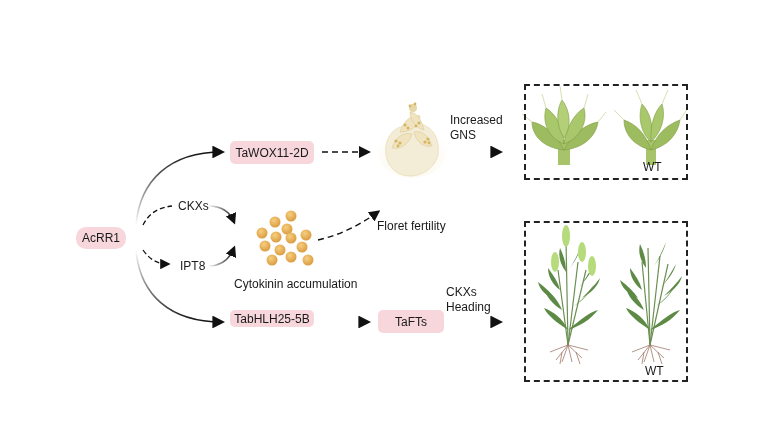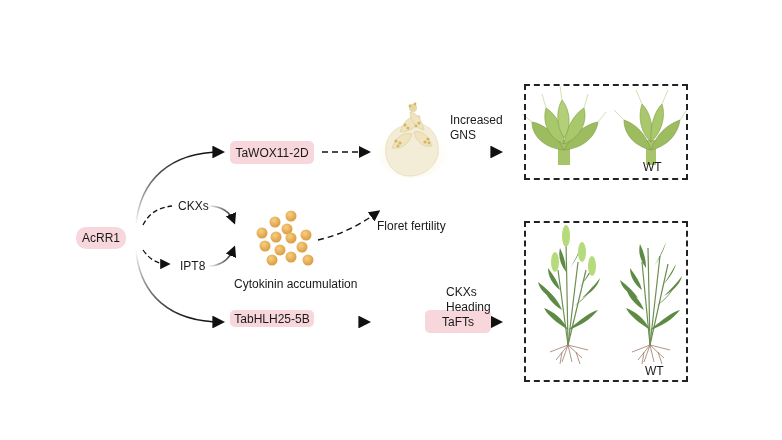--- a/index.html
+++ b/index.html
@@ -197,21 +197,21 @@
 
 <div class="node" style="left:76px; top:227px; width:50px; height:22px;border-radius:10px;">
     <span>AcRR1</span>
   </div>
 <div class="node" style="left:230px; top:141px; width:84px; height:23px;">
     <span>TaWOX11-2D</span>
   </div>
 <div class="node" style="left:230px; top:310px; width:84px; height:17px;">
     <span>TabHLH25-5B</span>
   </div>
-<div class="node" style="left:378px; top:310px; width:66px; height:23px;margin-left:47px;">
+<div class="node" style="left:378px; top:310px; width:66px; height:23px;">
     <span>TaFTs</span>
   </div>
 
 <div class="lbl italic" style="left:178px; top:199px;">CKXs</div>
 <div class="lbl italic" style="left:180px; top:259px;">IPT8</div>
 <div class="lbl" style="left:234px; top:277px;">Cytokinin accumulation</div>
 <div class="lbl" style="left:377px; top:187px;margin-top:32px;">Floret fertility</div>
 
 <div class="lbl center" style="left:450px; top:113px; width:60px;">
   <div>Increased</div>

